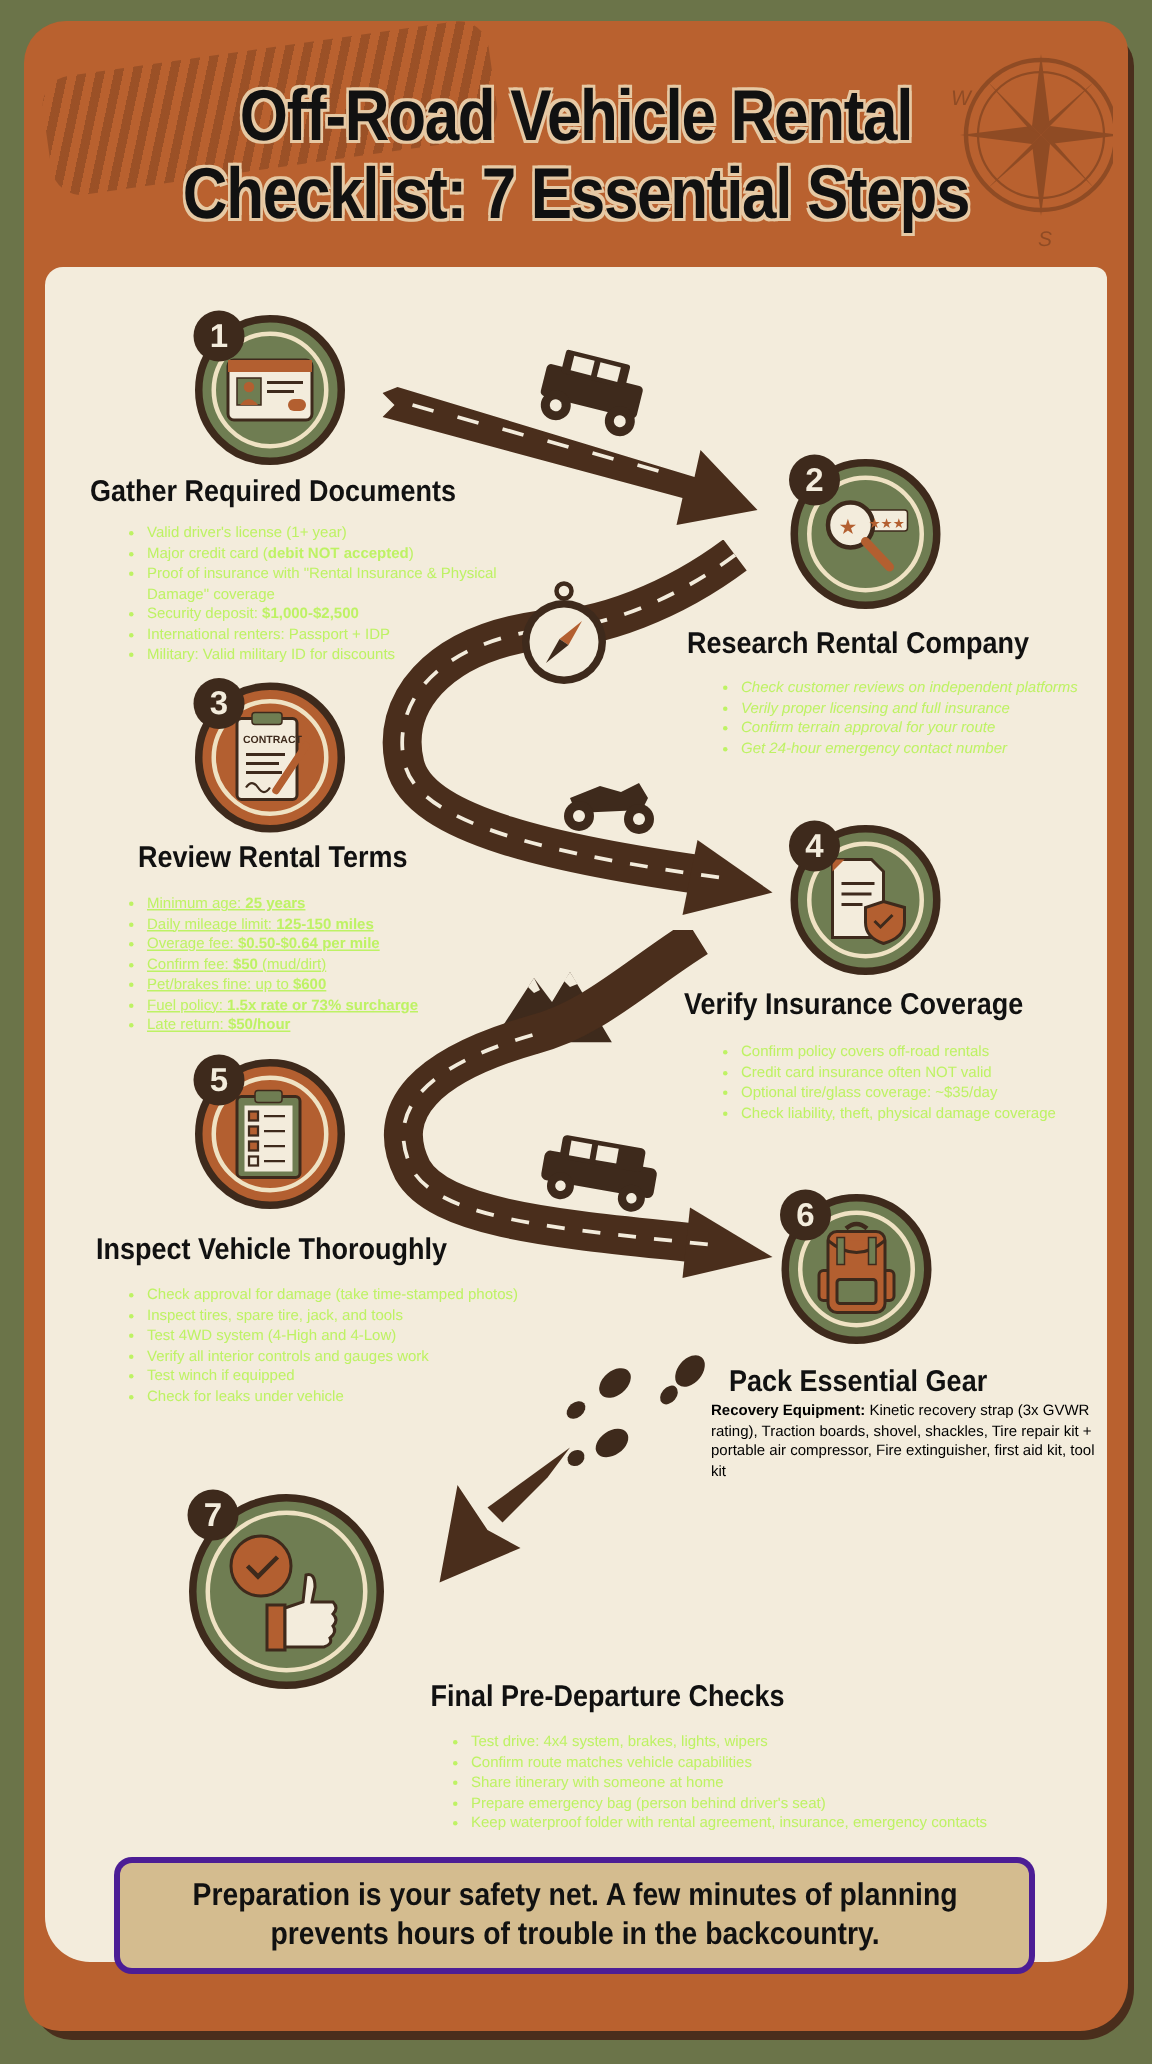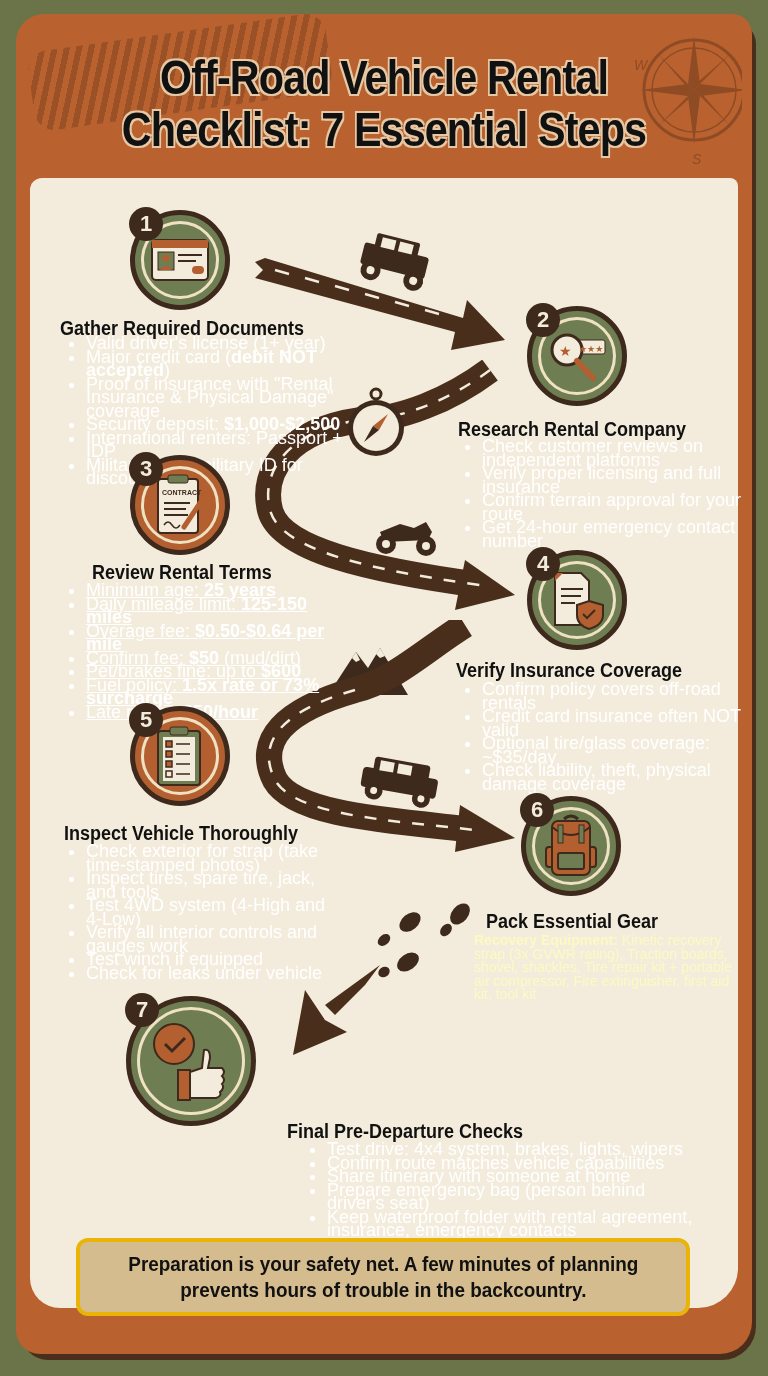--- a/index.html
+++ b/index.html
@@ -51,34 +51,34 @@
   .step-num {
     position:absolute; left:-6px; top:-8px; width:34px; height:34px; border-radius:50%;
     background:#3e2a1c; color:#f3ecdc; font-weight:bold; font-size:22px;
     display:flex; align-items:center; justify-content:center; z-index:2;
   }
   .section-title {
     position:absolute; font-weight:bold; color:#111; font-size:20px; line-height:22px;
     transform-origin:left top; transform:scaleX(0.9); white-space:nowrap;
   }
   ul.bullets {
-    position:absolute; margin:0; padding-left:16px; color:#ffffff;
-    font-size:18px; line-height:13.5px;
+    position:absolute; margin:12px; padding-left:16px; color:#bef264;
+    font-size:10px; line-height:13.5px;
   }
   ul.bullets li { margin:0; padding:0; }
   ul.bullets b { font-weight:bold;text-align:right; }
   .gear-text {
-    position:absolute; color:#fef9c3; font-size:14px; line-height:13.5px;
+    position:absolute; color:#000000; font-size:10px; line-height:13.5px;
   }
   .gear-text b { font-weight:bold; }
 
   .road { position:absolute; }
   .quote-box {
     position:absolute; left:76px; top:1238px; width:614px; height:78px;
-    background:#eab308; border-radius:12px; padding:4px; box-sizing:border-box;
+    background:#4c1d95; border-radius:12px; padding:4px; box-sizing:border-box;
   }
   .quote-inner {
     width:100%; height:100%; background:#d4bc8f; border-radius:8px;
     display:flex; align-items:center; justify-content:center; text-align:center;
     font-weight:bold; font-size:21px; line-height:26px; color:#111;
   }
   .quote-inner span { display:block; transform:scaleX(0.9); }
 </style>
 </head>
 <body>
@@ -220,21 +220,21 @@
   <div class="step-num">2</div>
   <svg width="60" height="56" viewBox="0 0 60 56">
     <rect x="20" y="12" width="38" height="14" rx="2" fill="#f3ecdc" stroke="#3e2a1c"></rect>
     <circle cx="20" cy="22" r="15" fill="#f3ecdc" stroke="#3e2a1c" stroke-width="3"></circle>
     <text x="12" y="28" font-size="14" fill="#b35f30">★</text>
     <text x="32" y="24" font-size="9" fill="#b35f30">★★★</text>
     <line x1="30" y1="33" x2="46" y2="50" stroke="#b35f30" stroke-width="6" stroke-linecap="round"></line>
   </svg>
 </div>
 <div class="section-title" style="left:458px;top:418px;">Research Rental Company</div>
-<ul class="bullets" style="left:466px;top:440px;width:260px;">
+<ul class="bullets" style="left:466px;top:440px;width:260px;font-style:italic;">
   <li>Check customer reviews on independent platforms</li>
   <li>Verily proper licensing and full insurance</li>
   <li>Confirm terrain approval for your route</li>
   <li>Get 24-hour emergency contact number</li>
 </ul>
 
 <div class="step-badge rust" style="left:130px;top:455px;">
   <div class="inner-ring"></div>
   <div class="step-num">3</div>
   <svg width="56" height="64" viewBox="0 0 56 64">
@@ -294,21 +294,21 @@
         <line x1="22" y1="29" x2="36" y2="29"></line>
       <rect x="12" y="36" width="6" height="6" fill="#b35f30"></rect>
         <line x1="22" y1="39" x2="36" y2="39"></line>
       <rect x="12" y="46" width="6" height="6" fill="#f3ecdc"></rect>
         <line x1="22" y1="49" x2="36" y2="49"></line>
     </g>
   </svg>
 </div>
 <div class="section-title" style="left:64px;top:822px;">Inspect Vehicle Thoroughly</div>
 <ul class="bullets" style="left:70px;top:845px;width:250px;">
-  <li>Check exterior for strap (take time-stamped photos)</li>
+  <li>Check approval for damage (take time-stamped photos)</li>
   <li>Inspect tires, spare tire, jack, and tools</li>
   <li>Test 4WD system (4-High and 4-Low)</li>
   <li>Verify all interior controls and gauges work</li>
   <li>Test winch if equipped</li>
   <li>Check for leaks under vehicle</li>
 </ul>
 
 <div class="step-badge green" style="left:521px;top:796px;">
   <div class="inner-ring"></div>
   <div class="step-num">6</div>
@@ -332,21 +332,21 @@
   <div class="inner-ring"></div>
   <div class="step-num">7</div>
   <svg width="90" height="90" viewBox="0 0 90 90">
     <circle cx="28" cy="28" r="20" fill="#b35f30" stroke="#3e2a1c" stroke-width="2"></circle>
     <path d="M19,28 l7,7 l13,-13" fill="none" stroke="#3e2a1c" stroke-width="3"></path>
     <rect x="32" y="54" width="12" height="30" fill="#b35f30" stroke="#3e2a1c" stroke-width="2"></rect>
     <path d="M44,56 L56,52 L58,34 Q64,32 64,42 L62,52 L76,52 Q80,56 76,60 Q80,64 76,68 Q79,72 74,76 Q76,80 70,82 L44,82 Z" fill="#f3ecdc" stroke="#3e2a1c" stroke-width="2"></path>
   </svg>
 </div>
 <div class="section-title" style="left:287px;top:1120px;">Final Pre-Departure Checks</div>
-<ul class="bullets" style="left:311px;top:1143px;width:380px;">
+<ul class="bullets" style="left:286px;top:1143px;width:380px;">
   <li>Test drive: 4x4 system, brakes, lights, wipers</li>
   <li>Confirm route matches vehicle capabilities</li>
   <li>Share itinerary with someone at home</li>
   <li>Prepare emergency bag (person behind driver's seat)</li>
   <li>Keep waterproof folder with rental agreement, insurance, emergency contacts</li>
 </ul>
 
 <div class="quote-box">
   <div class="quote-inner">
     <div>

